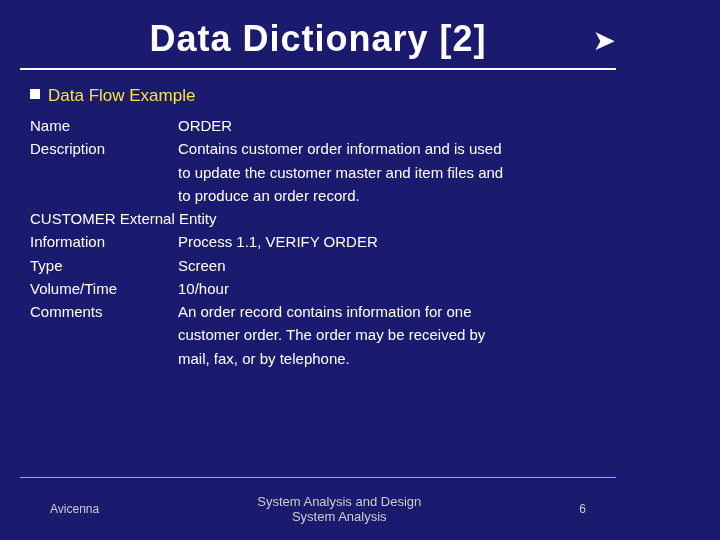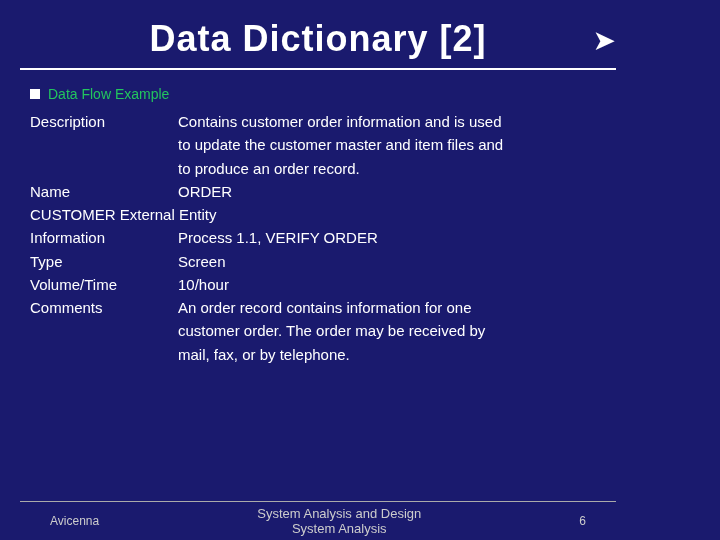--- a/index.html
+++ b/index.html
@@ -57,22 +57,22 @@
     }
 
     .content-area {
       flex: 1;
       padding: 6px 30px 10px 30px;
       display: flex;
       flex-direction: column;
     }
 
     .bullet-item {
-      color: #22c55e;
-      font-size: 14px;
+      color: #fde047;
+      font-size: 17px;
       margin-bottom: 4px;
       display: flex;
       align-items: flex-start;
     }
 
     .bullet-square {
       width: 10px;
       height: 10px;
       background: #ffffff;
       margin-right: 8px;
@@ -112,21 +112,21 @@
       color: #ffffff;
       flex: 1;
       line-height: 1.55;
     }
 
     .footer {
       border-top: 1px solid #aaaaaa;
       display: flex;
       justify-content: space-between;
       align-items: center;
-      padding: 4px 30px;
+      padding: 16px 30px;
       margin: 0 20px;
     }
 
     .footer-left {
       color: #cccccc;
       font-size: 12px;
     }
 
     .footer-center {
       color: #cccccc;
@@ -153,26 +153,26 @@
 
   <div class="content-area">
 
     <div class="bullet-item">
       <div class="bullet-square"></div>
       <span>Data Flow Example</span>
     </div>
 
     <div class="data-table" id="data-table-container">
     <div class="data-row">
+          <div class="data-label">Name</div>
+          <div class="data-value">ORDER</div>
+        </div>
+        <div class="data-row">
           <div class="data-label">Description</div>
           <div class="data-value-multiline">Contains customer order information and is used<br>to update the customer master and item files and<br>to produce an order record.</div>
-        </div>
-        <div class="data-row">
-          <div class="data-label">Name</div>
-          <div class="data-value">ORDER</div>
         </div>
         <div class="data-row">
           <div class="data-value">CUSTOMER External Entity</div>
         </div>
         <div class="data-row">
           <div class="data-label">Information</div>
           <div class="data-value">Process 1.1, VERIFY ORDER</div>
         </div>
         <div class="data-row">
           <div class="data-label">Type</div>

